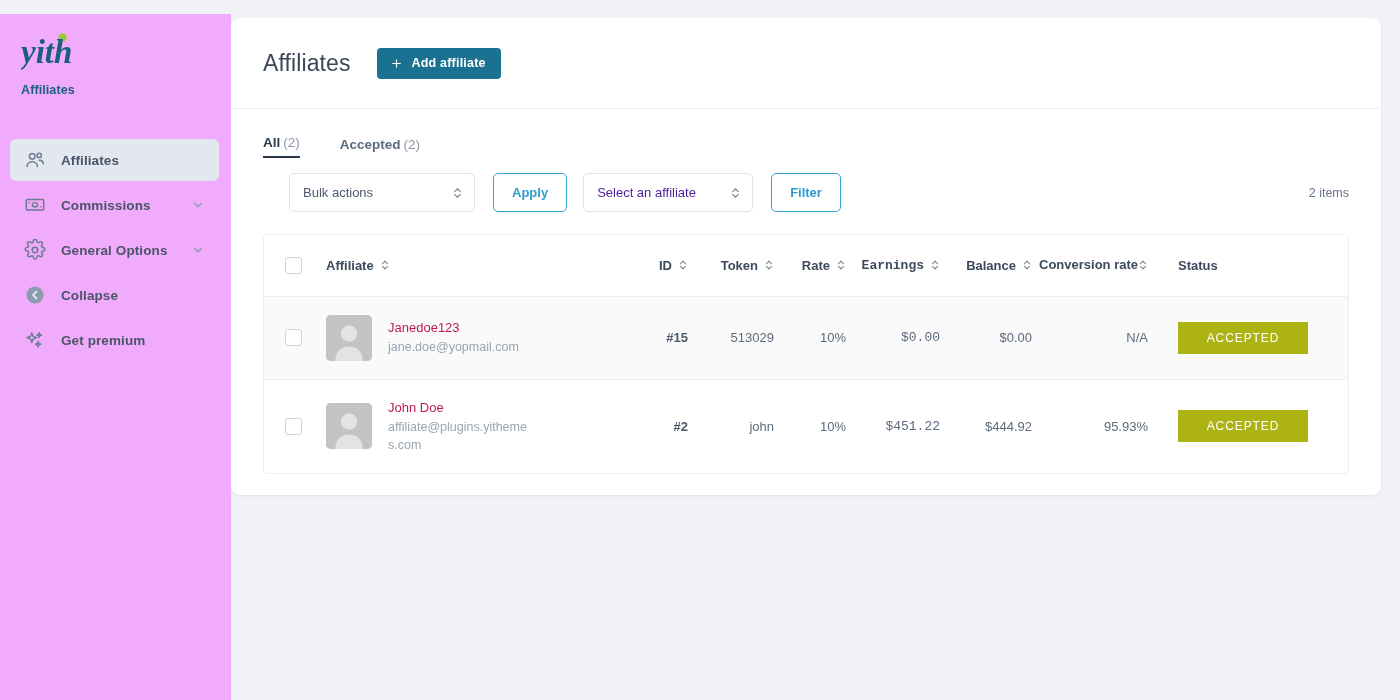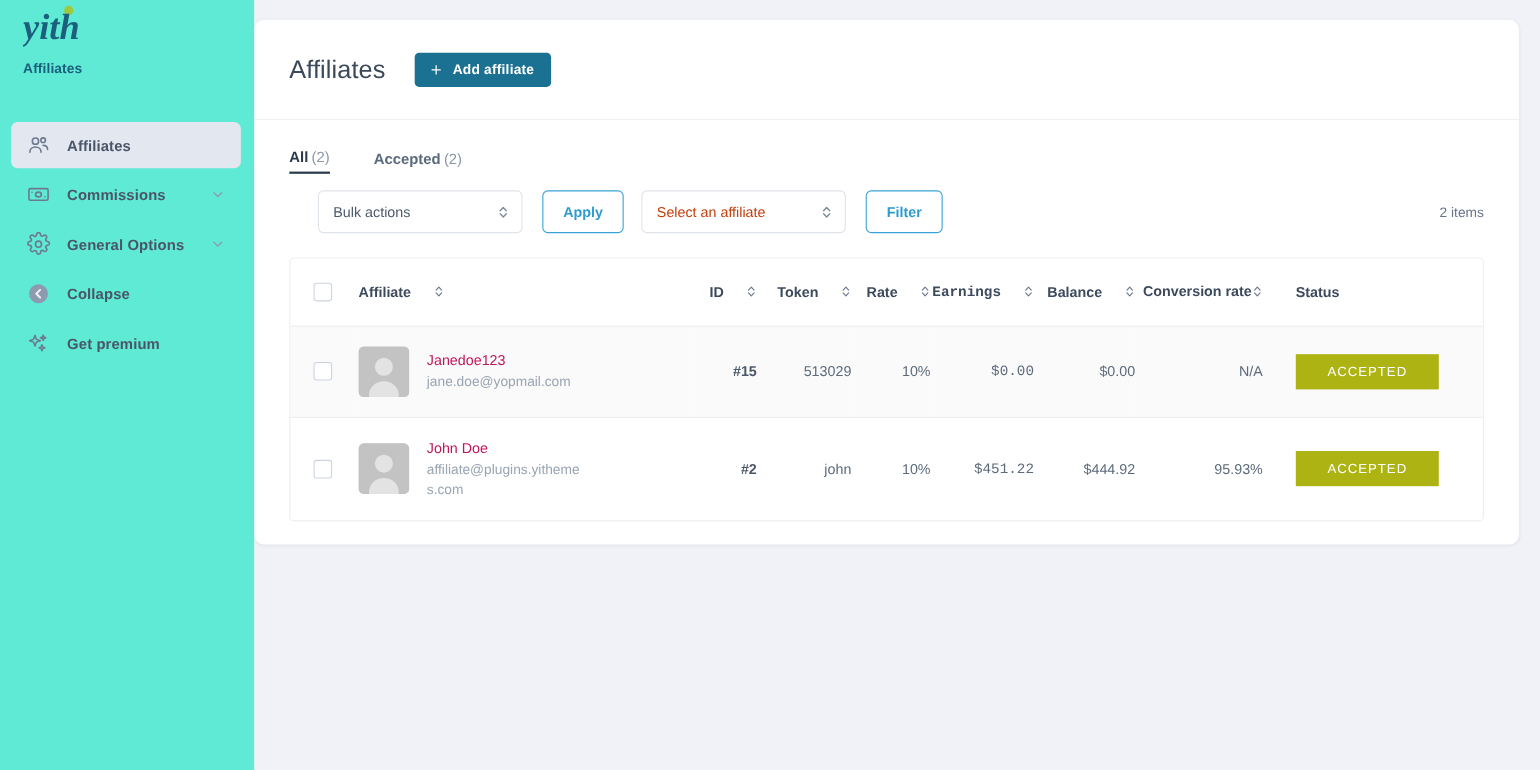--- a/index.html
+++ b/index.html
@@ -8,23 +8,24 @@
     background: #f0f2f7;
     font-family: "Liberation Sans", sans-serif;
     -webkit-font-smoothing: antialiased;
     overflow: hidden;
   }
   .app { display: flex; width: 1400px; height: 700px; }
 
   
   .sidebar {
     width: 231px; flex: 0 0 231px;
-    background: #5eead4;
-    padding-top: 4px;
+    background: #f0abfc;
+    padding-top: 18px;
     position: relative;
+    margin-top: 14px;
   }
   .brand { padding: 0 0 0 21px; }
   .logo-wrap { height: 46px; display: flex; align-items: flex-start; }
   .logo-svg { display: block; }
   .brand-sub {
     font-size: 12.5px; font-weight: bold; color: #1b5f7c;
     margin-top: 5px; letter-spacing: .1px;
   }
   .nav { margin-top: 42px; }
   .nav-item {
@@ -88,21 +89,21 @@
   
   .filterbar { display: flex; align-items: center; margin-top: 15px; }
   .select {
     position: relative;
     height: 39px; border: 1px solid #dfe3ea; border-radius: 5px;
     background: #fff; display: flex; align-items: center;
     padding: 0 32px 0 13px; font-size: 13px; color: #4c5a6c;
     cursor: pointer;
   }
   .select.bulk { width: 186px; margin-left: 26px; }
-  .select.affiliate { width: 186px; color: #c2410c; }
+  .select.affiliate { width: 170px; color: #4c1d95; }
   .sel-arrows {
     position: absolute; right: 11px; top: 50%; transform: translateY(-50%);
     width: 11px; height: 15px; color: #7d8b9c;
   }
   .obtn {
     height: 39px; border: 1px solid #3ba3d6; border-radius: 5px;
     background: #fff; color: #2e9bd1;
     font-family: inherit; font-size: 13px; font-weight: bold;
     padding: 0 18px; cursor: pointer; white-space: nowrap;
   }
@@ -119,21 +120,21 @@
     border-radius: 4px;
     overflow: hidden;
   }
   table { width: 100%; border-collapse: collapse; table-layout: fixed; }
   thead th {
     font-size: 13px; font-weight: bold; color: #3c4a5c;
     text-align: right; padding: 0 0 0 0;
     height: 61px; vertical-align: middle;
     background: #fff;
   }
-  .th-inner { display: inline-flex; align-items: center; gap: 20px; justify-content: flex-end; }
+  .th-inner { display: inline-flex; align-items: center; gap: 6px; justify-content: flex-end; }
   .th-inner.lft { justify-content: flex-start; }
   .sort-ico { width: 10px; height: 14px; color: #6c7a8b; flex: 0 0 10px; }
   tbody tr { border-top: 1px solid #eceef1; }
   tbody tr.alt { background: #fafafa; }
   tbody td {
     font-size: 13px; color: #5d6b7c; text-align: right;
     vertical-align: middle;
   }
   .col-cb   { width: 62px; text-align: left; padding-left: 21px; }
   .col-aff  { width: 300px; text-align: left; }

